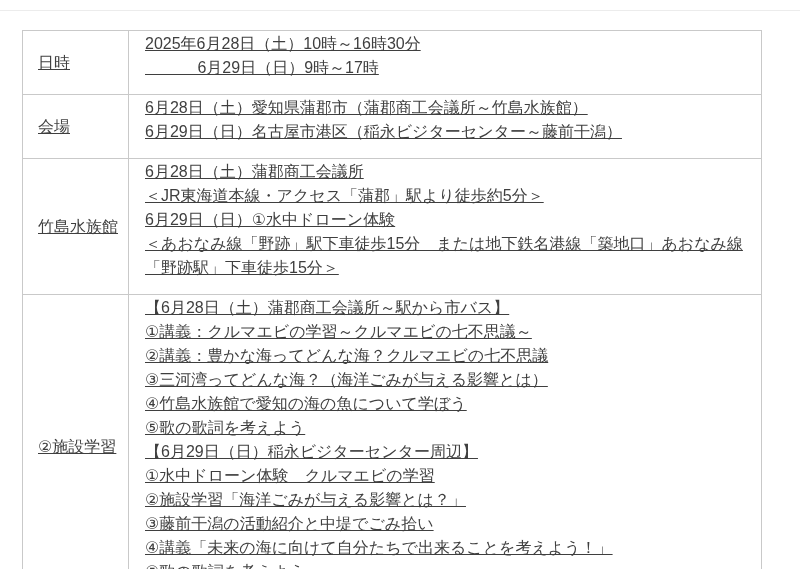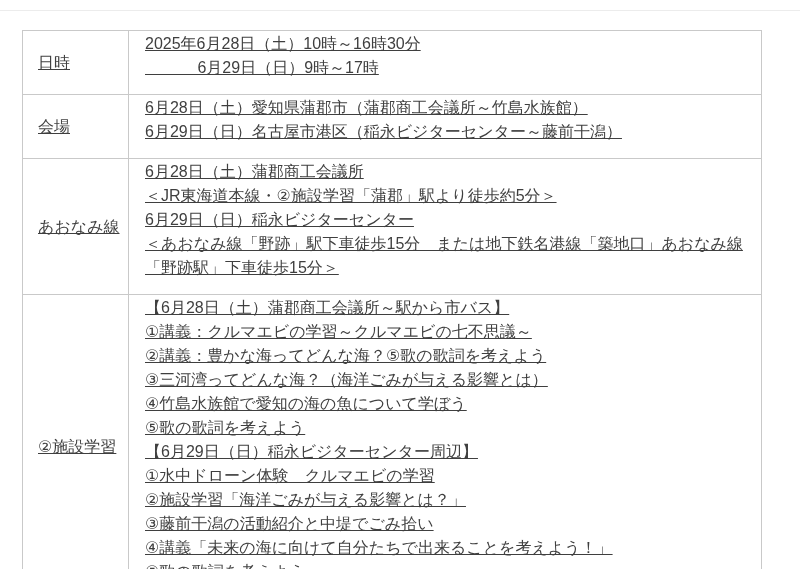--- a/index.html
+++ b/index.html
@@ -71,34 +71,34 @@
         </td>
     </tr>
     <tr>
       <th class="label-cell">会場</th>
       <td class="content-cell">
           <div class="cell-line">6月28日（土）愛知県蒲郡市（蒲郡商工会議所～竹島水族館）</div>
           <div class="cell-line">6月29日（日）名古屋市港区（稲永ビジターセンター～藤前干潟）</div>
         </td>
     </tr>
     <tr>
-      <th class="label-cell">あおなみ線</th>
+      <th class="label-cell">竹島水族館</th>
       <td class="content-cell">
           <div class="cell-line">6月28日（土）蒲郡商工会議所</div>
-          <div class="cell-line">＜JR東海道本線・②施設学習「蒲郡」駅より徒歩約5分＞</div>
-          <div class="cell-line">6月29日（日）稲永ビジターセンター</div>
+          <div class="cell-line">＜JR東海道本線・アクセス「蒲郡」駅より徒歩約5分＞</div>
+          <div class="cell-line">6月29日（日）①水中ドローン体験</div>
           <div class="cell-line">＜あおなみ線「野跡」駅下車徒歩15分　または地下鉄名港線「築地口」あおなみ線「野跡駅」下車徒歩15分＞</div>
         </td>
     </tr>
     <tr>
       <th class="label-cell">②施設学習</th>
       <td class="content-cell">
           <div class="cell-line">【6月28日（土）蒲郡商工会議所～駅から市バス】</div>
           <div class="cell-line">①講義：クルマエビの学習～クルマエビの七不思議～</div>
-          <div class="cell-line">②講義：豊かな海ってどんな海？⑤歌の歌詞を考えよう</div>
+          <div class="cell-line">②講義：豊かな海ってどんな海？クルマエビの七不思議</div>
           <div class="cell-line">③三河湾ってどんな海？（海洋ごみが与える影響とは）</div>
           <div class="cell-line">④竹島水族館で愛知の海の魚について学ぼう</div>
           <div class="cell-line">⑤歌の歌詞を考えよう</div>
           <div class="cell-line">【6月29日（日）稲永ビジターセンター周辺】</div>
           <div class="cell-line">①水中ドローン体験　クルマエビの学習</div>
           <div class="cell-line">②施設学習「海洋ごみが与える影響とは？」</div>
           <div class="cell-line">③藤前干潟の活動紹介と中堤でごみ拾い</div>
           <div class="cell-line">④講義「未来の海に向けて自分たちで出来ることを考えよう！」</div>
           <div class="cell-line">⑤歌の歌詞を考えよう</div>
         </td>

